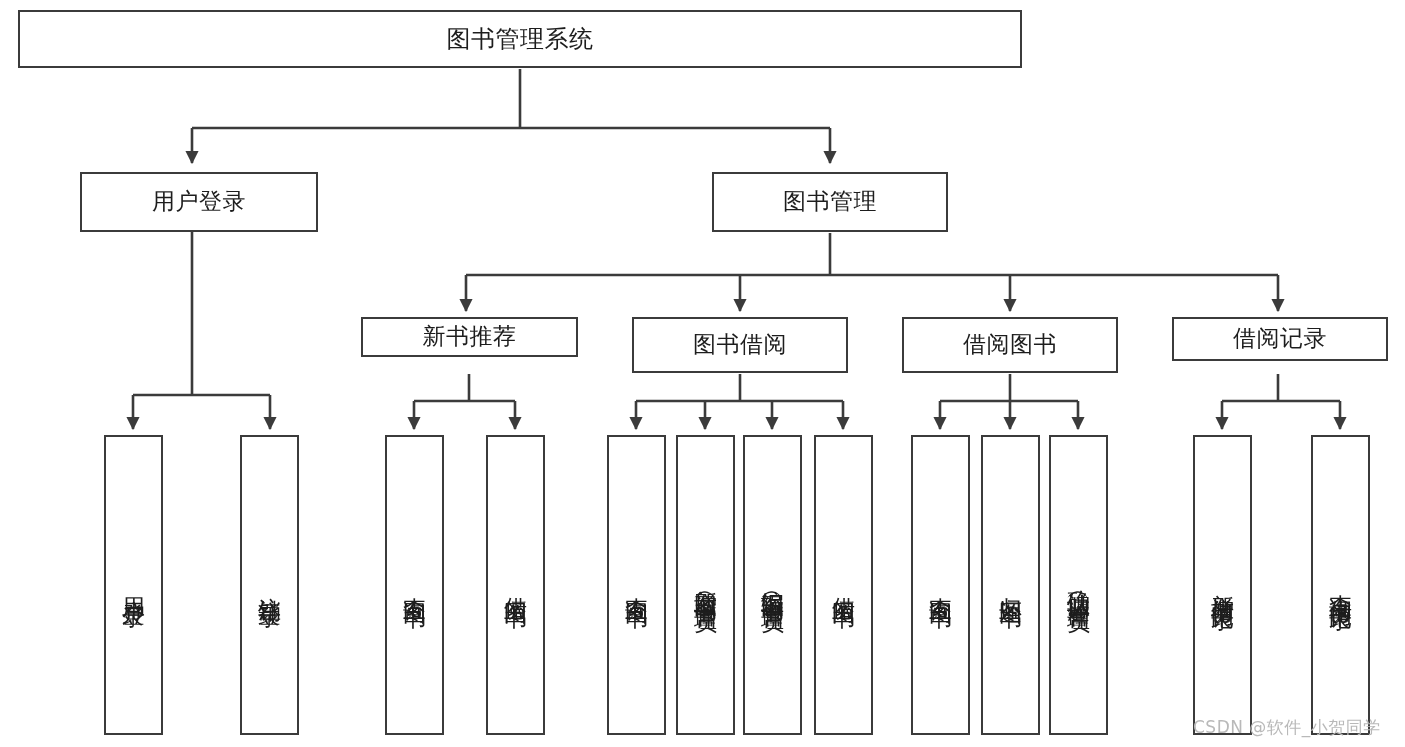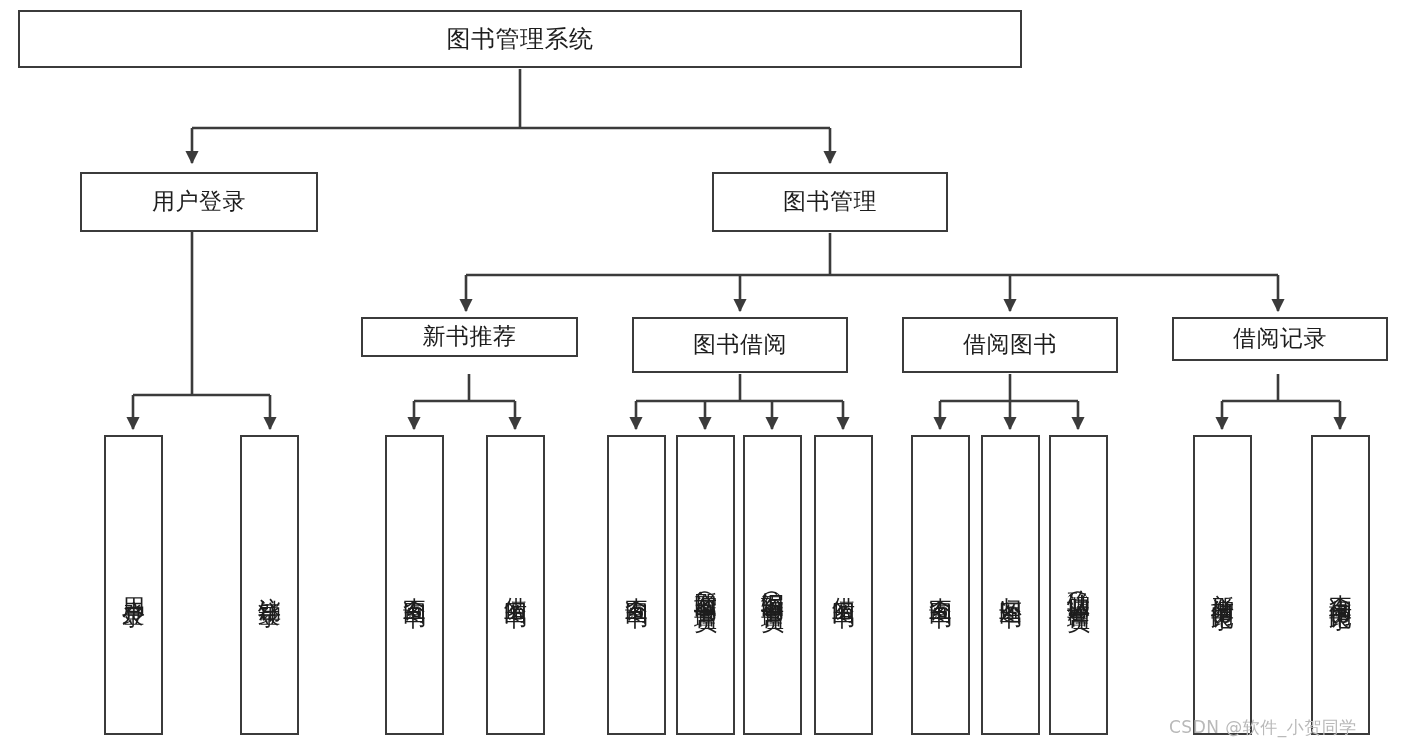--- a/index.html
+++ b/index.html
@@ -200,15 +200,15 @@
   </div>
 
   <div class="node vert" style="left:1193px; top:435px; width:59px; height:300px;">
     <span class="node-label">新增借阅记录</span>
   </div>
 
   <div class="node vert" style="left:1311px; top:435px; width:59px; height:300px;">
     <span class="node-label">查询借阅记录</span>
   </div>
 
-  <div class="watermark" style="left:1169px; top:716px;">CSDN @软件_小贺同学</div>
+  <div class="watermark" style="left:1193px; top:716px;">CSDN @软件_小贺同学</div>
 
 </div>
 
 </body></html>

